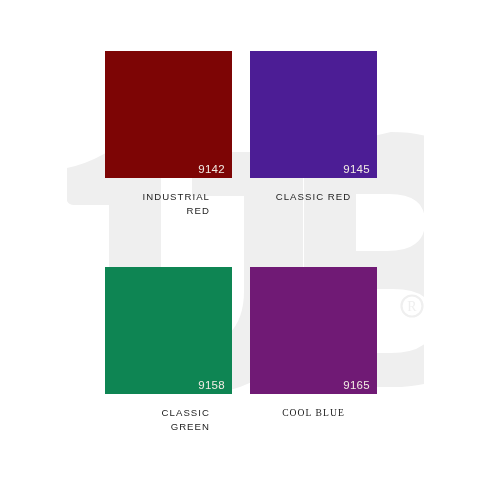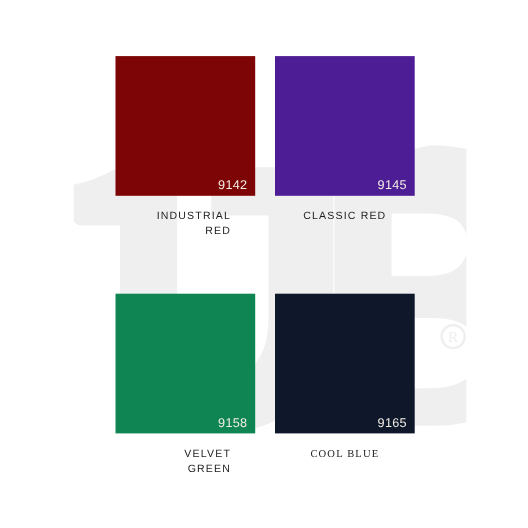--- a/index.html
+++ b/index.html
@@ -125,25 +125,25 @@
       <div class="chip" style="background: #4c1d95;">
         <span class="chip-code" style="color: rgb(242, 236, 228);">9145</span>
       </div>
       <div class="chip-name" style="color: rgb(29, 29, 29);">CLASSIC RED</div>
     </div>
 
     <div class="cell c0 r1">
       <div class="chip" style="background: rgb(14, 133, 83);">
         <span class="chip-code" style="color: rgb(242, 236, 228);">9158</span>
       </div>
-      <div class="chip-name" style="color: rgb(29, 29, 29);">VELVET
+      <div class="chip-name" style="color: rgb(29, 29, 29);">CLASSIC
 GREEN</div>
     </div>
 
     <div class="cell c1 r1">
-      <div class="chip" style="background: #0f172a;">
+      <div class="chip" style="background: #701a75;">
         <span class="chip-code" style="color: rgb(242, 236, 228);">9165</span>
       </div>
       <div class="chip-name" style="color: rgb(29, 29, 29); font-family: Liberation Serif, serif;">COOL BLUE</div>
     </div>
 
   </div>
 </div>
 
 </body></html>

